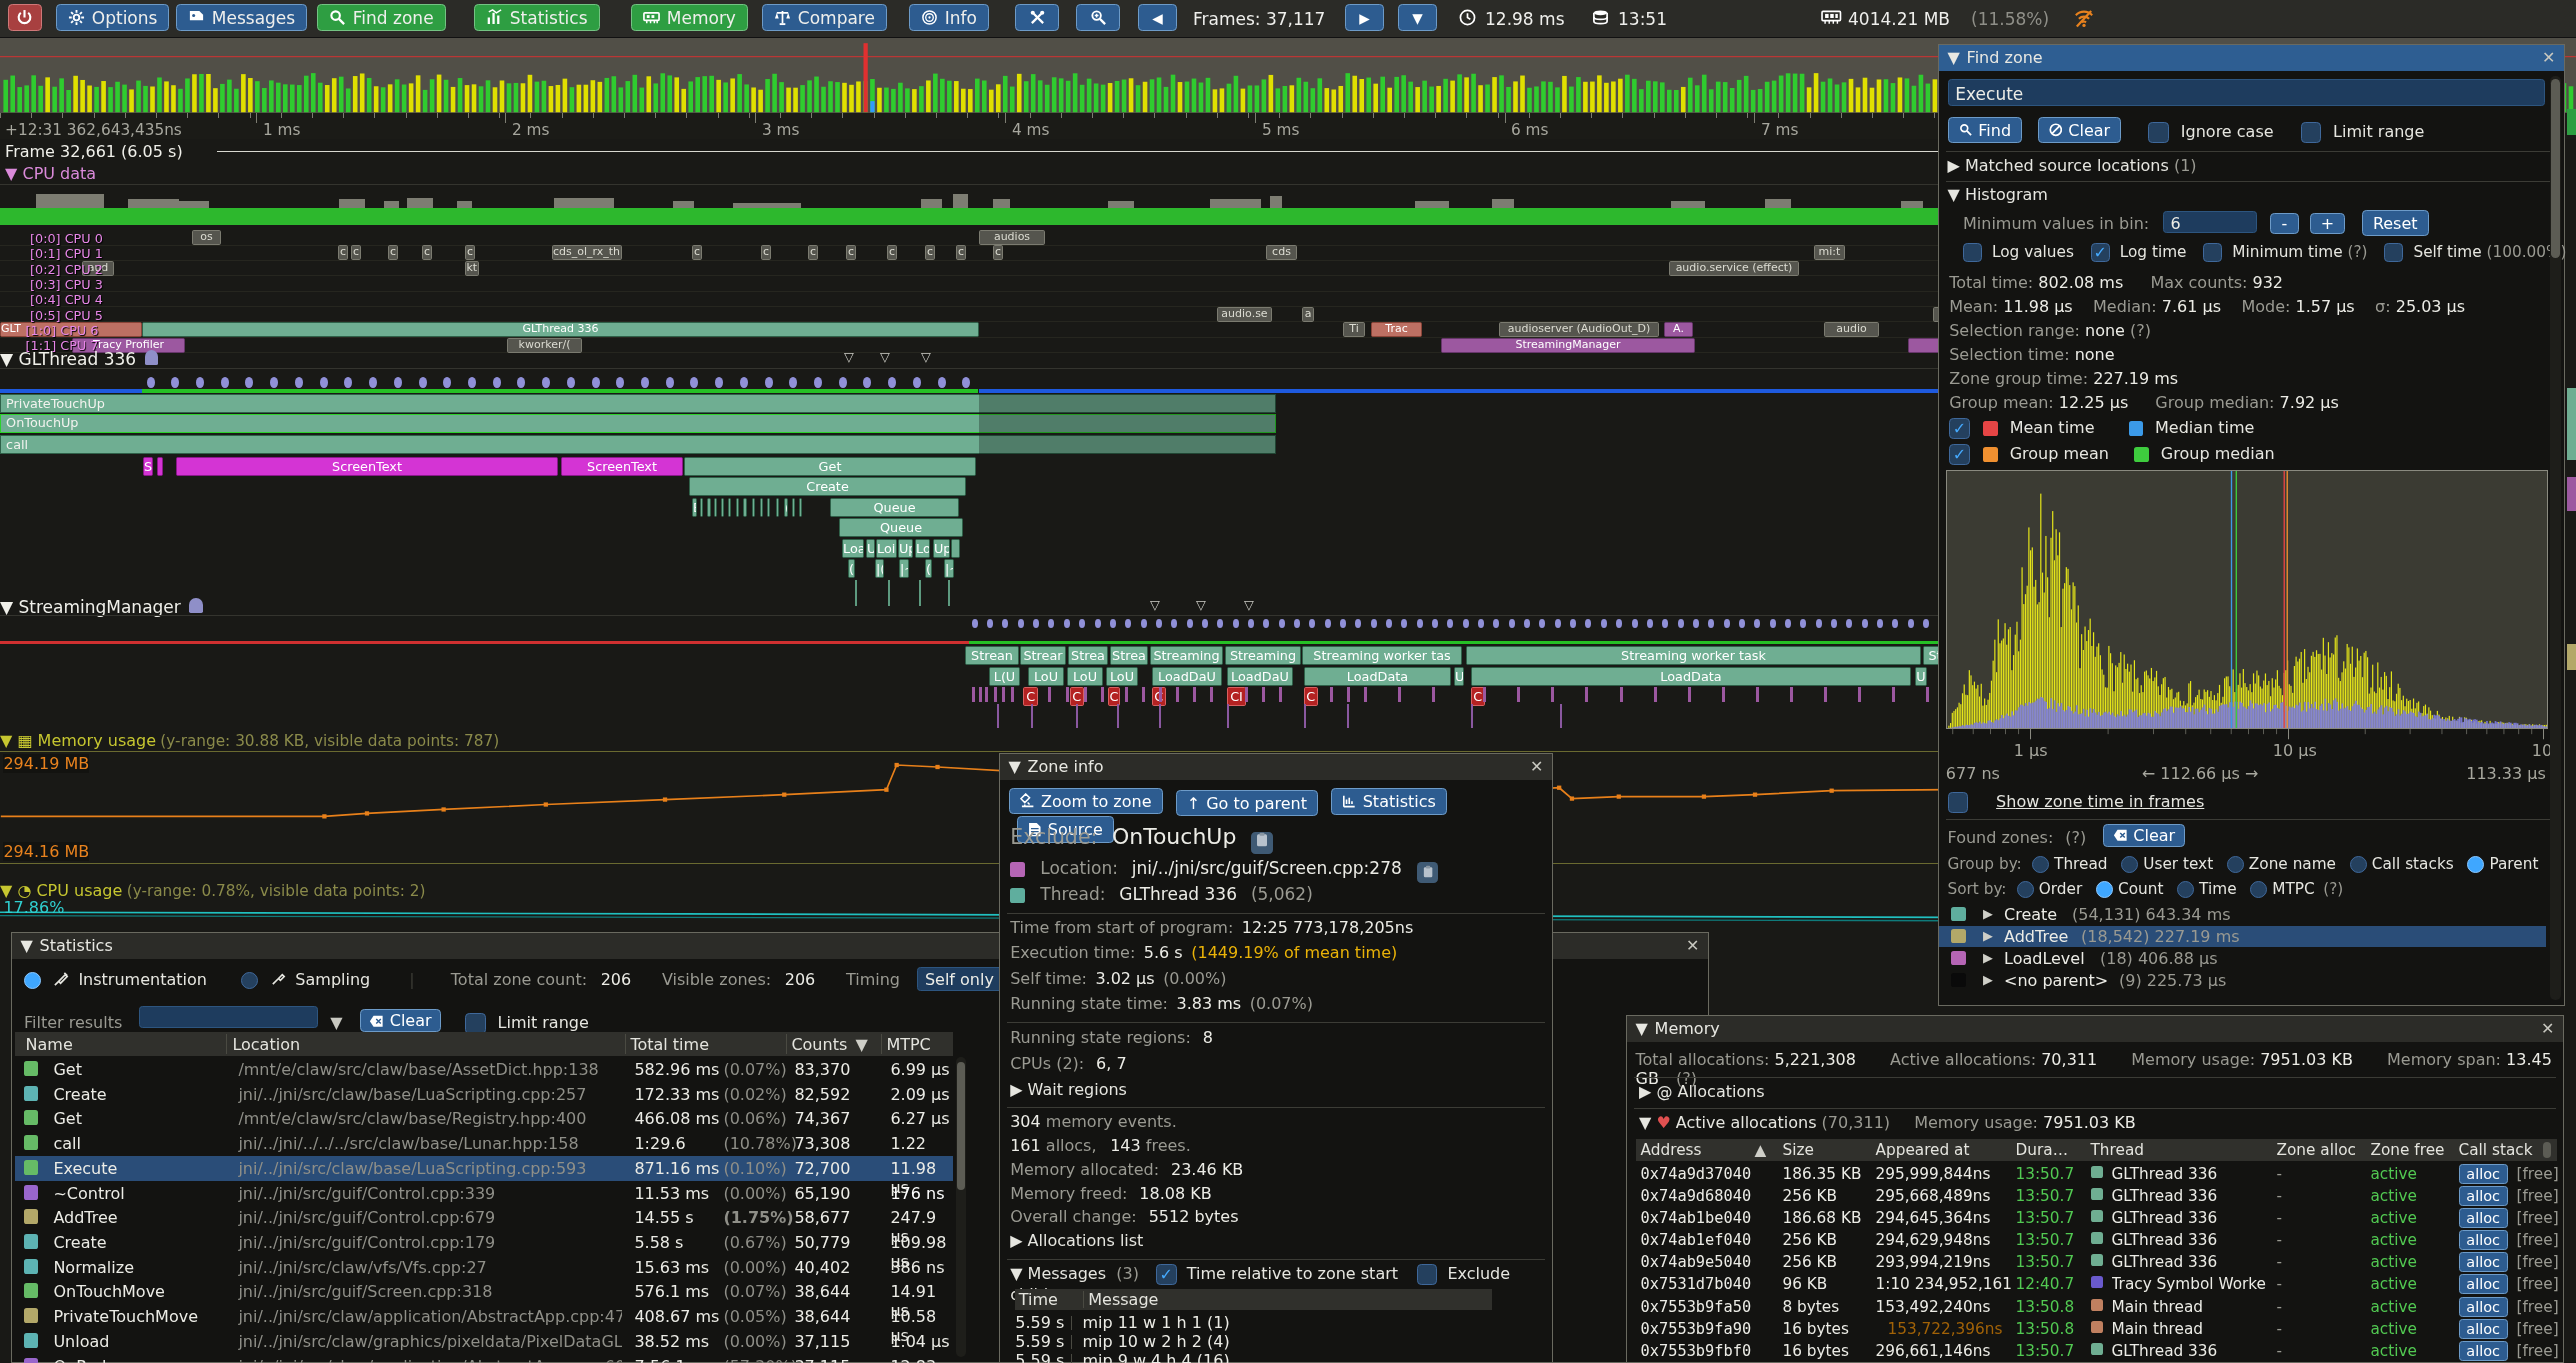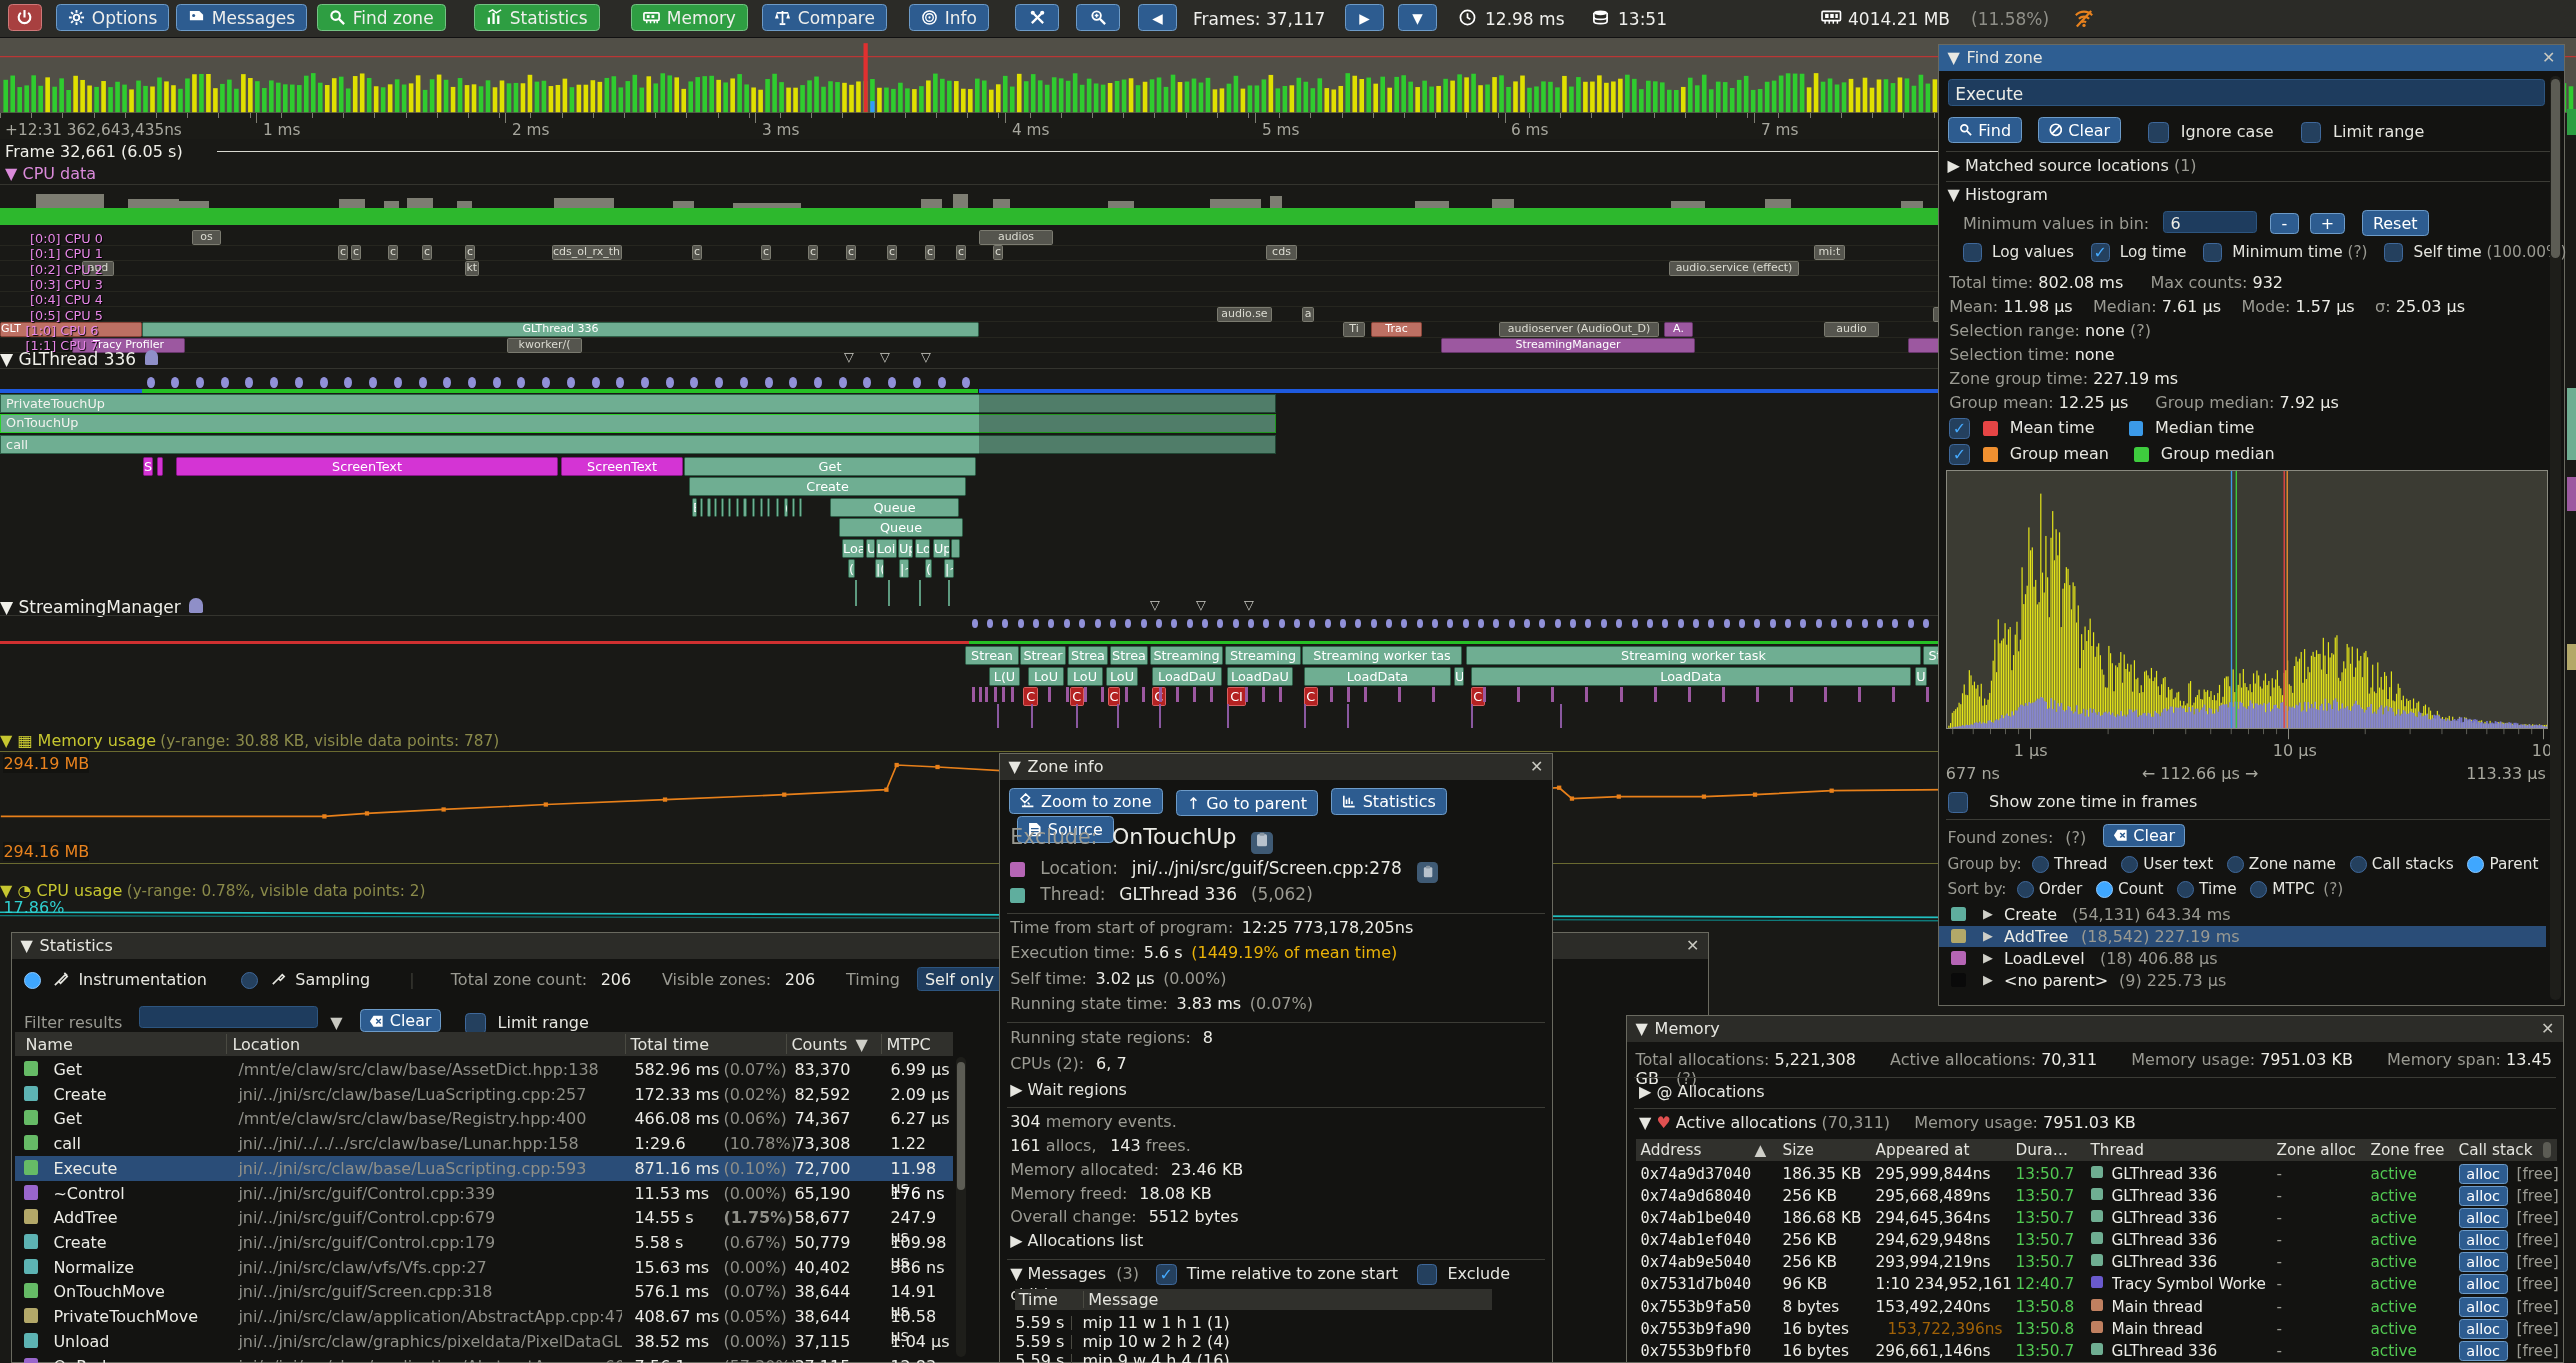--- a/index.html
+++ b/index.html
@@ -664,21 +664,21 @@
       <div style="position: absolute; left: 1210px; top: 199px; width: 51px; height: 8.5px; background: rgb(125, 125, 114);"></div>
       <div style="position: absolute; left: 1270px; top: 196px; width: 12px; height: 12px; background: rgb(125, 125, 114);"></div>
       <div style="position: absolute; left: 1415px; top: 201px; width: 34px; height: 6.8px; background: rgb(125, 125, 114);"></div>
       <div style="position: absolute; left: 1492px; top: 199px; width: 22px; height: 8.5px; background: rgb(125, 125, 114);"></div>
       <div style="position: absolute; left: 1671px; top: 201px; width: 34px; height: 6.8px; background: rgb(125, 125, 114);"></div>
       <div style="position: absolute; left: 1765px; top: 199px; width: 25.6px; height: 8.5px; background: rgb(125, 125, 114);"></div>
       <div style="position: absolute; left: 1901px; top: 201px; width: 22px; height: 6.8px; background: rgb(125, 125, 114);"></div>
       <div style="position: absolute; left: 0px; top: 208px; width: 1950px; height: 17px; background: rgb(45, 184, 45);"></div>
       <div style="position: absolute; left: 0px; top: 245px; width: 1950px; height: 0.9px; background: rgb(38, 38, 31);"></div>
       <div class="chip c-gray" style="left: 192px; top: 230px; width: 29px;">os</div>
-      <div class="chip c-gray" style="left: 979px; top: 230px; width: 74px;">audios</div>
+      <div class="chip c-gray" style="left: 979px; top: 230px; width: 66px;">audios</div>
       <span class="cpulabel" style="left: 30px; top: 231px;">[0:0] CPU 0</span>
       <div style="position: absolute; left: 0px; top: 260px; width: 1950px; height: 0.9px; background: rgb(38, 38, 31);"></div>
       <div class="chip c-gray" style="left: 338px; top: 245px; width: 10.2px;">c</div>
       <div class="chip c-gray" style="left: 351px; top: 245px; width: 10.2px;">c</div>
       <div class="chip c-gray" style="left: 388px; top: 245px; width: 10.2px;">c</div>
       <div class="chip c-gray" style="left: 422px; top: 245px; width: 10.2px;">c</div>
       <div class="chip c-gray" style="left: 465px; top: 245px; width: 10.2px;">c</div>
       <div class="chip c-gray" style="left: 552px; top: 245px; width: 70px;">cds_ol_rx_thr</div>
       <div class="chip c-gray" style="left: 692px; top: 245px; width: 10.2px;">c</div>
       <div class="chip c-gray" style="left: 761px; top: 245px; width: 10.2px;">c</div>
@@ -2266,21 +2266,21 @@
       <span class="abs" style="left:327px;">10 µs</span>
       <span class="abs" style="left:586px;">10</span>
     </div>
     <div class="abs" style="left:6.8px;top:719px;width:600px;font-size:16px;color:#a7a79e;">
       <span class="abs" style="left:0;">677 ns</span>
       <span class="abs" style="left:196px;">← 112.66 µs →</span>
       <span class="abs" style="right:0;">113.33 µs</span>
     </div>
     <div class="abs" style="left:8.5px;top:747px;font-size:16px;">
       <span class="cb"></span>
-      <span style="margin-left:16px;">Show zone time in frames</span>
+      <span style="margin-left:23px;text-decoration:underline;">Show zone time in frames</span>
     </div>
     <div class="sep" style="top:774px;"></div>
     <div class="abs" style="left:8.5px;top:779px;font-size:16px;">
       <span class="dim">Found zones:</span>
       <span class="dim" style="margin-left:6.8px;">(?)</span>
       <span class="pbtn" style="margin-left:12px;padding:0.9px 8.5px;">
         <svg width="14.5" height="14.5" viewBox="0 0 16 16">
             <path d="M5 2h10v12H5L1 8z" fill="#fff"></path>
             <path d="M8 5.5L13 10.5M13 5.5L8 10.5" stroke="#2d5c90" stroke-width="1.6"></path>
           </svg>

